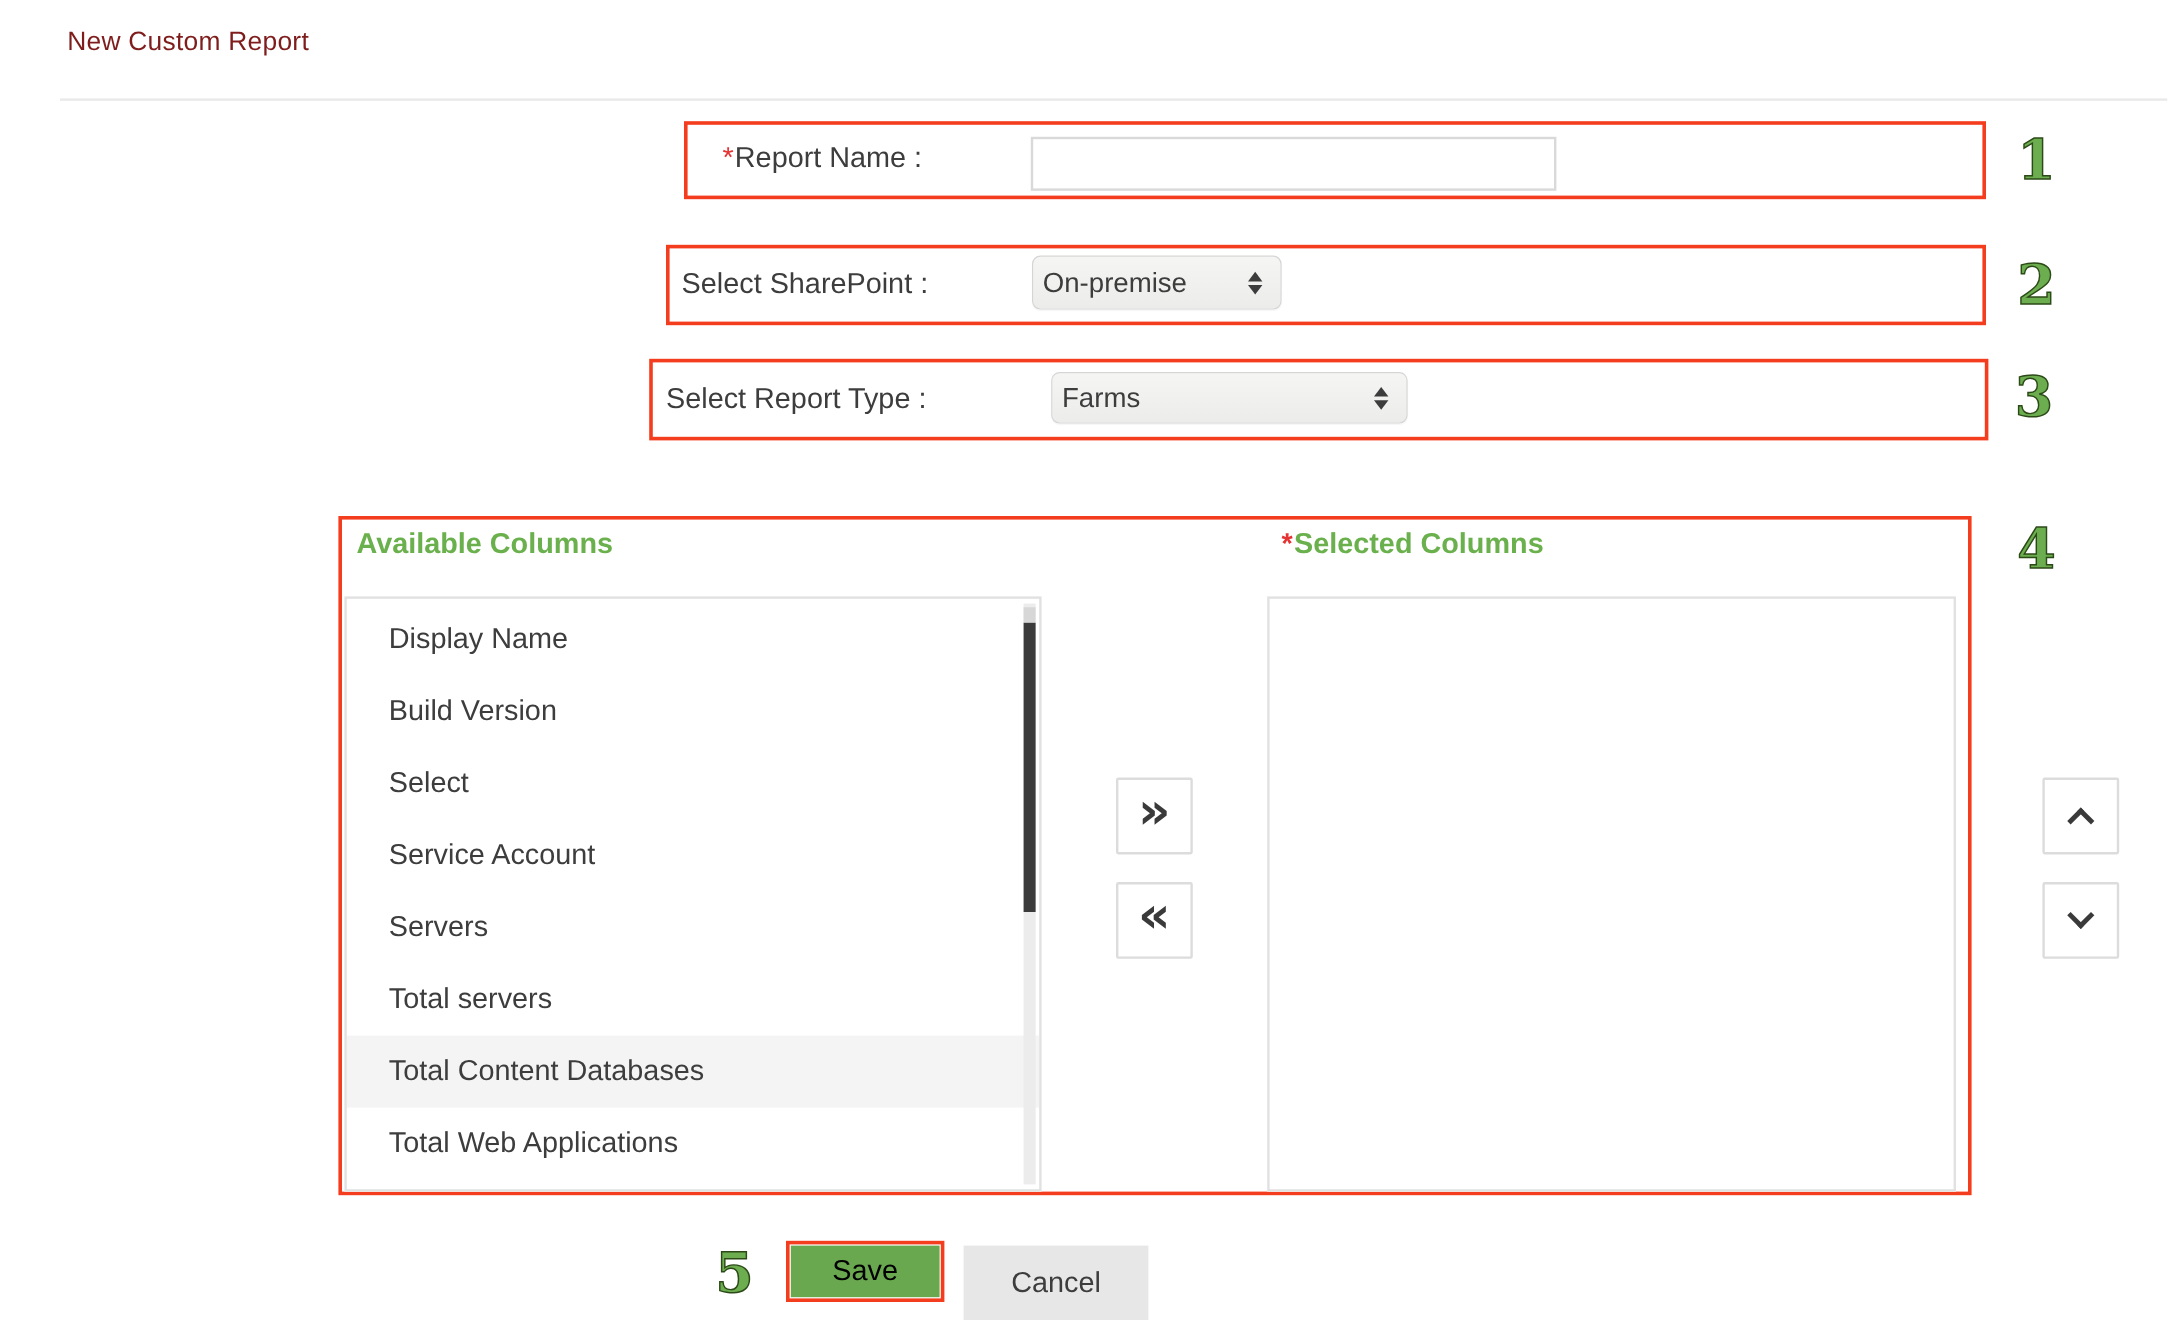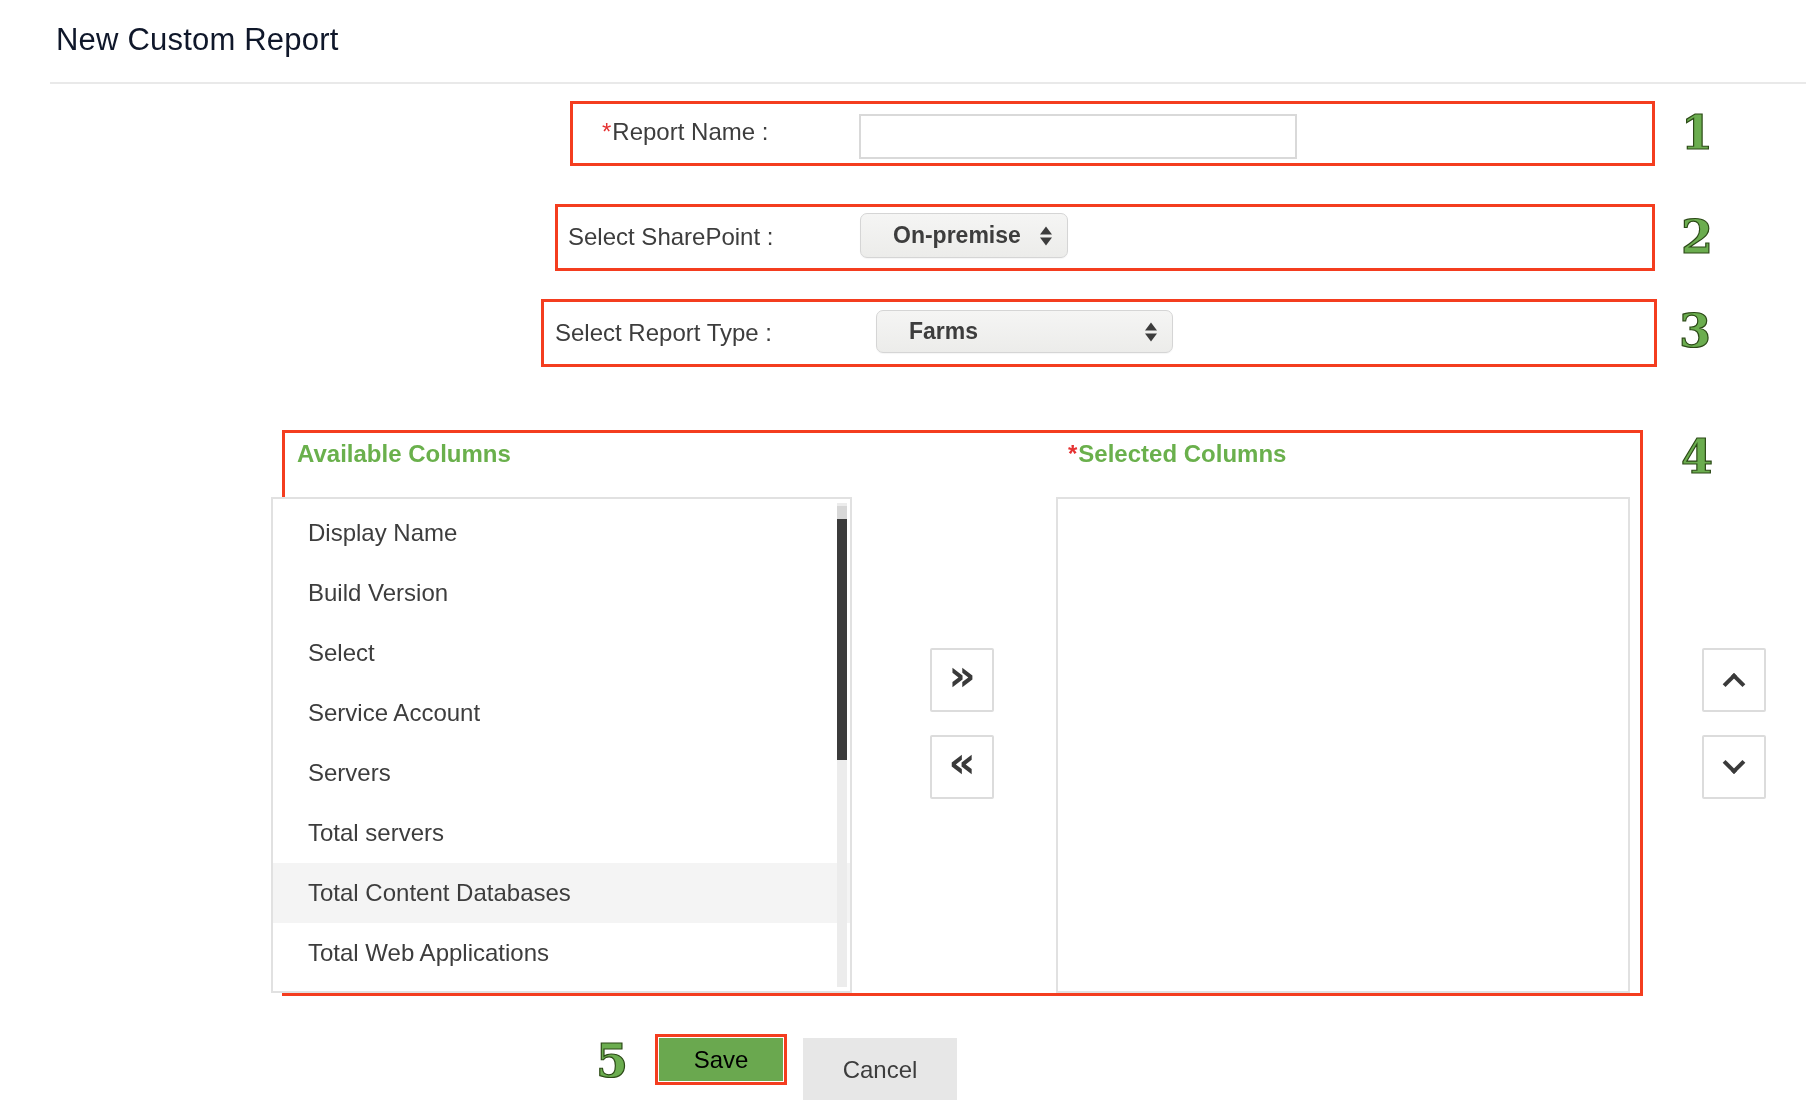--- a/index.html
+++ b/index.html
@@ -1,20 +1,20 @@
 <!DOCTYPE html>
 <html><head>
 <meta charset="utf-8">
 <style>
   * { margin:0; padding:0; box-sizing:border-box; }
   html,body { background:#ffffff; }
   body { font-family:"Liberation Sans", sans-serif; color:#3d3d3d; }
   .stage { position:relative; width:1814px; height:1100px; background:#fff; overflow:hidden; }
 
-  .page-title { position:absolute; left:56px; top:22px; font-size:31px; font-weight:400; color:#0f172a; letter-spacing:0.2px; }
+  .page-title { position:absolute; left:56px; top:22px; font-size:22px; font-weight:400; color:#7f1d1d; letter-spacing:0.2px; }
   .divider { position:absolute; left:50px; top:82px; width:1756px; height:2px; background:#e9e9e9; }
 
   
   .ann-box { position:absolute; border:3px solid #f43d1f; background:transparent; pointer-events:none; }
   #ab1 { left:570px; top:101px; width:1085px; height:65px; }
   #ab2 { left:555px; top:204px; width:1100px; height:67px; }
   #ab3 { left:541px; top:299px; width:1116px; height:68px; }
   #ab4 { left:282px; top:430px; width:1361px; height:566px; }
   #ab5 { left:655px; top:1034px; width:132px; height:51px; }
 
@@ -31,34 +31,34 @@
   .req { color:#e53232; margin-right:1px; }
 
   .text-input { position:absolute; left:859px; top:114px; width:438px; height:45px;
                 border:2px solid #d9d9d9; background:#fff; font-size:22px; padding:0 10px;
                 font-family:"Liberation Sans", sans-serif; color:#3d3d3d; outline:none; }
 
   .select { position:absolute; border:1px solid #d5d5d5; border-radius:7px;
             background:linear-gradient(#f5f5f4, #ececea);
             box-shadow:0 1px 1px rgba(0,0,0,0.04);
             display:flex; align-items:center; cursor:default; }
-  .select .sel-text { font-size:23px; color:#3d3d3d; padding-left:32px;font-weight:bold; }
+  .select .sel-text { font-size:23px; color:#3d3d3d; padding-left:8px; }
   #sel-sharepoint { left:860px; top:213px; width:208px; height:45px; }
   #sel-reporttype { left:858px; top:310px; width:297px; height:43px;margin-left:18px; }
   .sel-arrows { position:absolute; right:15px; top:50%; transform:translateY(-50%);
                 display:flex; flex-direction:column; align-items:center; gap:3px; }
   .tri-up   { width:0; height:0; border-left:6px solid transparent; border-right:6px solid transparent; border-bottom:8px solid #3c3c3c; }
   .tri-down { width:0; height:0; border-left:6px solid transparent; border-right:6px solid transparent; border-top:8px solid #3c3c3c; }
 
   .col-header { position:absolute; font-size:24px; font-weight:700; color:#6ab04c; white-space:nowrap; }
   #hdr-available { left:297px; top:440px; }
   #hdr-selected  { left:1068px; top:440px; }
 
   .listbox { position:absolute; top:497px; height:496px; background:#fff; border:2px solid #e1e1e1; overflow:hidden; }
-  #list-available { left:271px; width:581px; padding-top:4px; }
+  #list-available { left:287px; width:581px; padding-top:4px; }
   #list-selected  { left:1056px; width:574px; }
 
   .list-item { height:60px; line-height:60px; padding-left:35px; font-size:24px; color:#3d3d3d; white-space:nowrap; }
   .list-item.highlight { background:#f4f4f4; }
 
   .scrollbar-track { position:absolute; top:4px; right:3px; width:10px; bottom:4px; background:#ececec; }
   .scrollbar-cap   { position:absolute; top:7px; right:3px; width:10px; height:13px; background:#d7d7d7; }
   .scrollbar-thumb { position:absolute; top:20px; right:3px; width:10px; height:241px; background:#3b3b3b; }
 
   .sq-btn { position:absolute; width:64px; height:64px; background:#fff; border:2px solid #dcdcdc; border-radius:2px;

